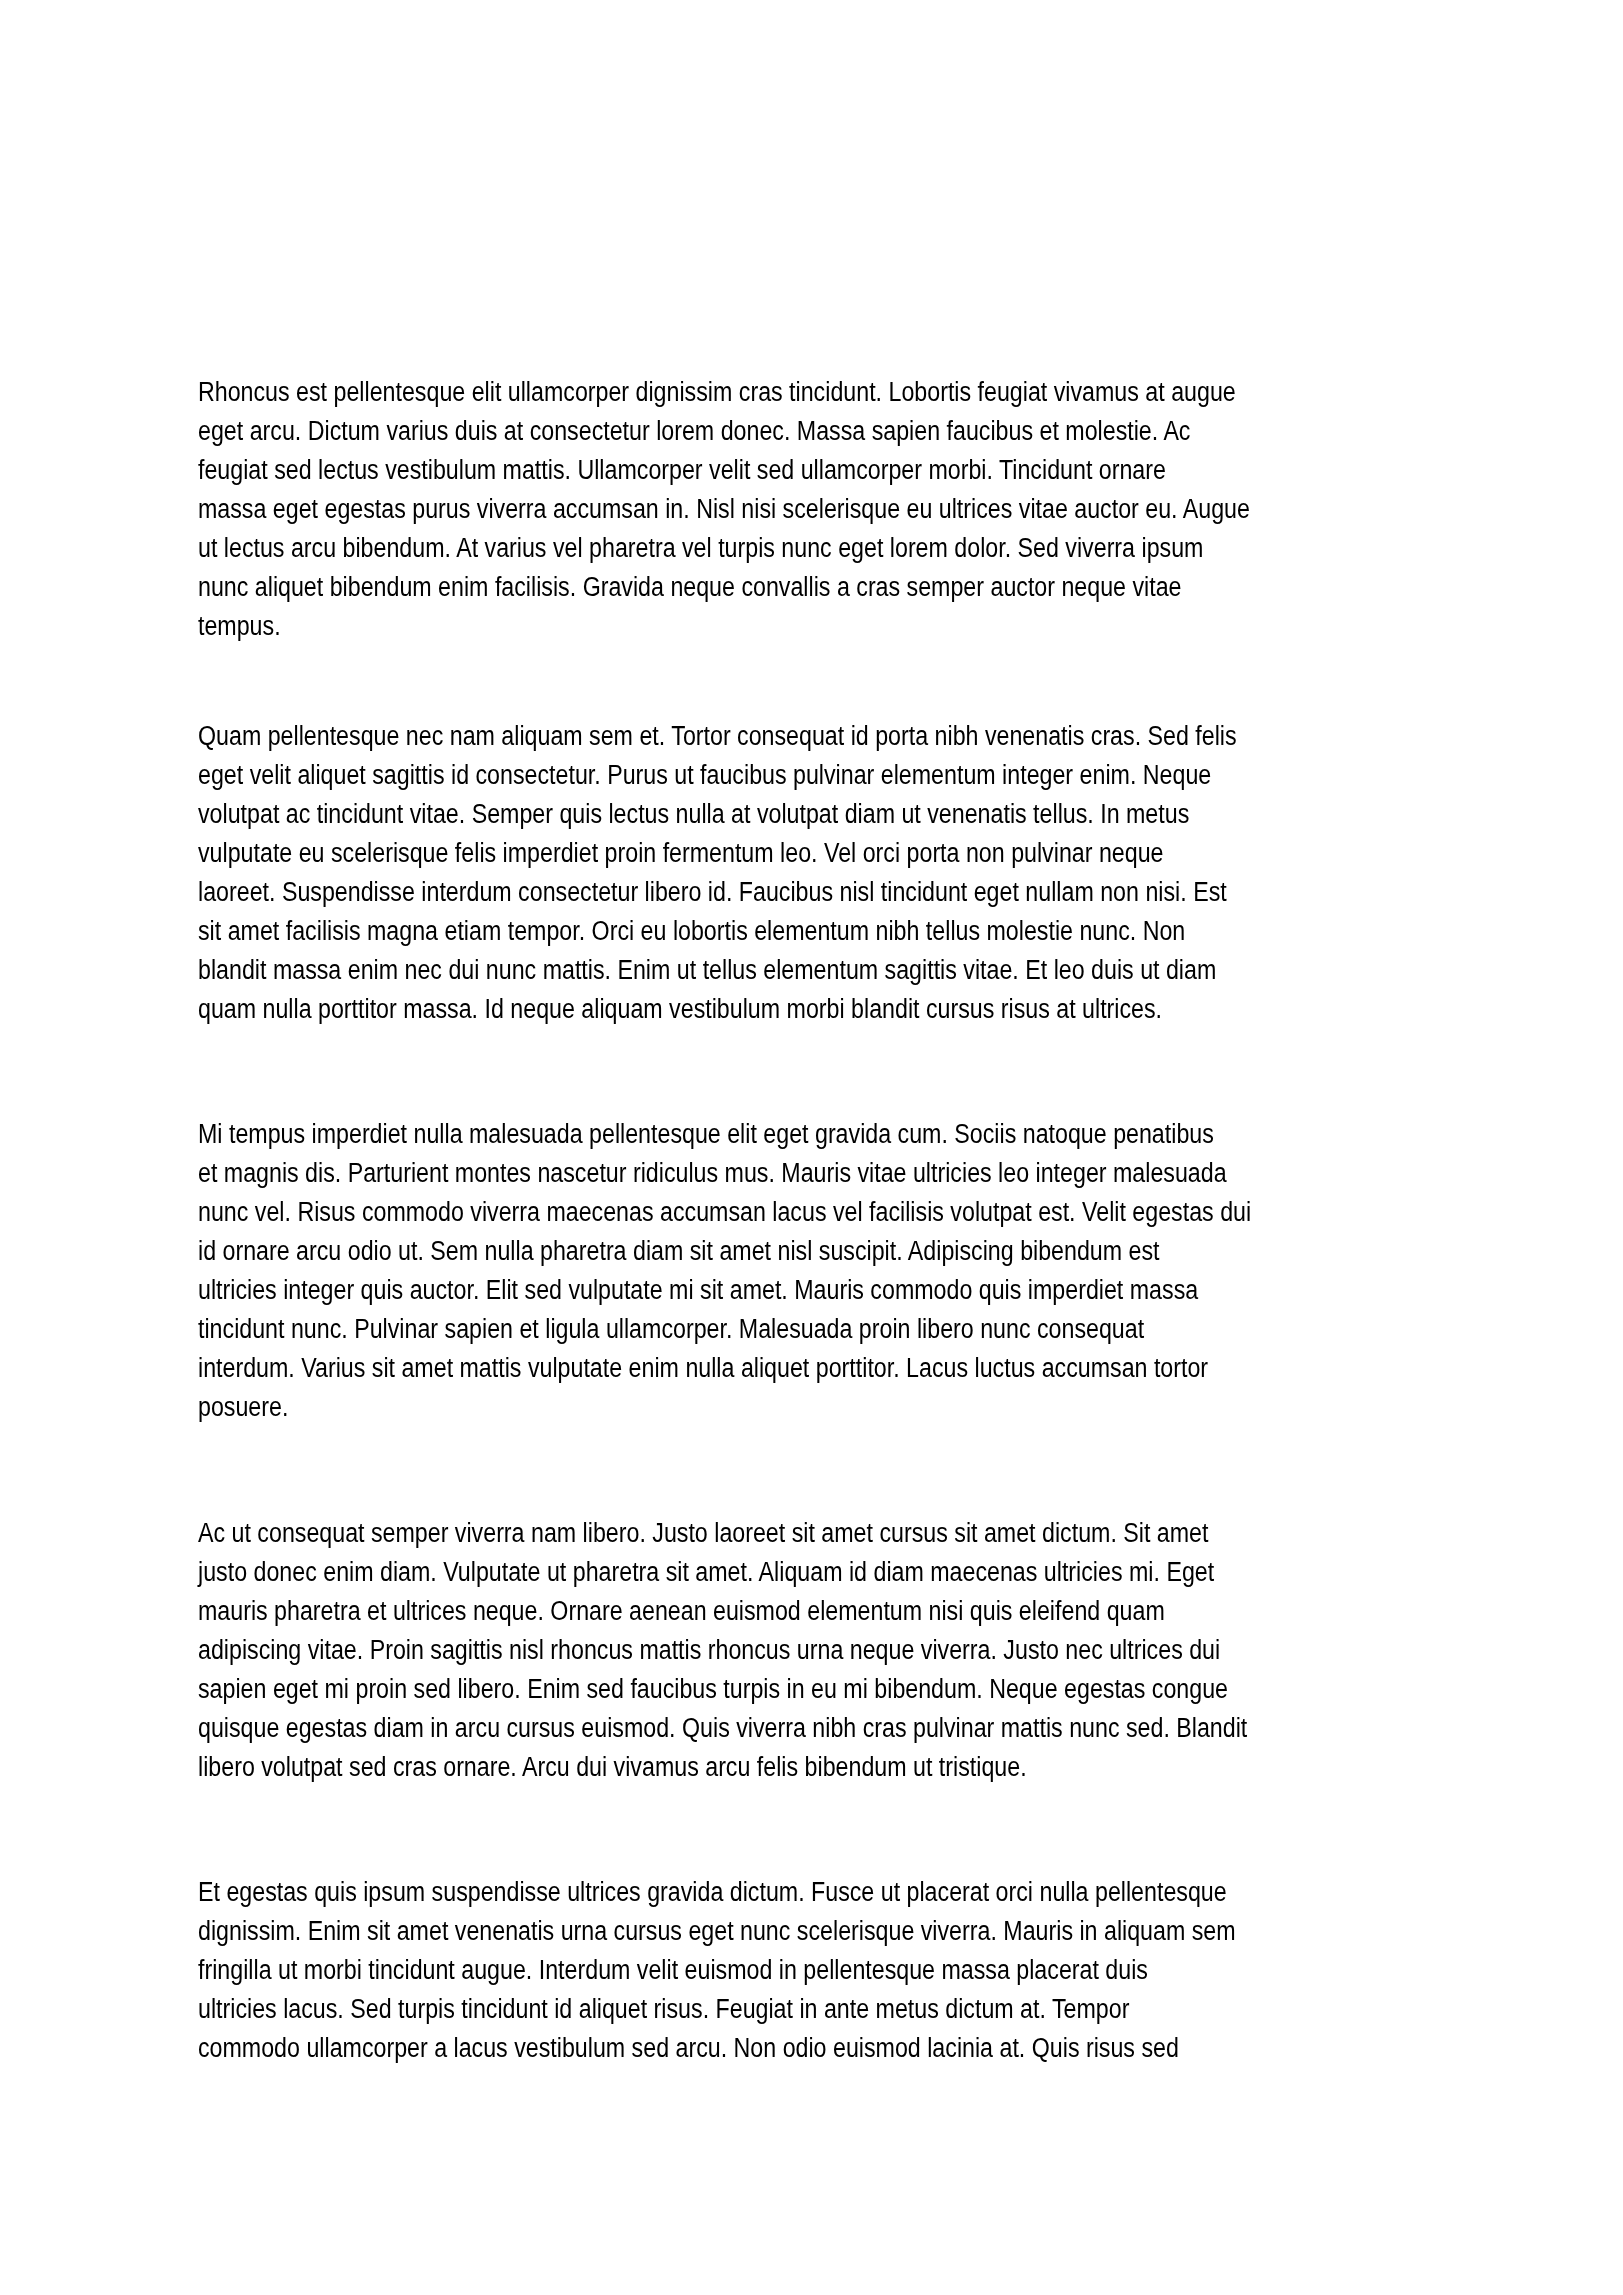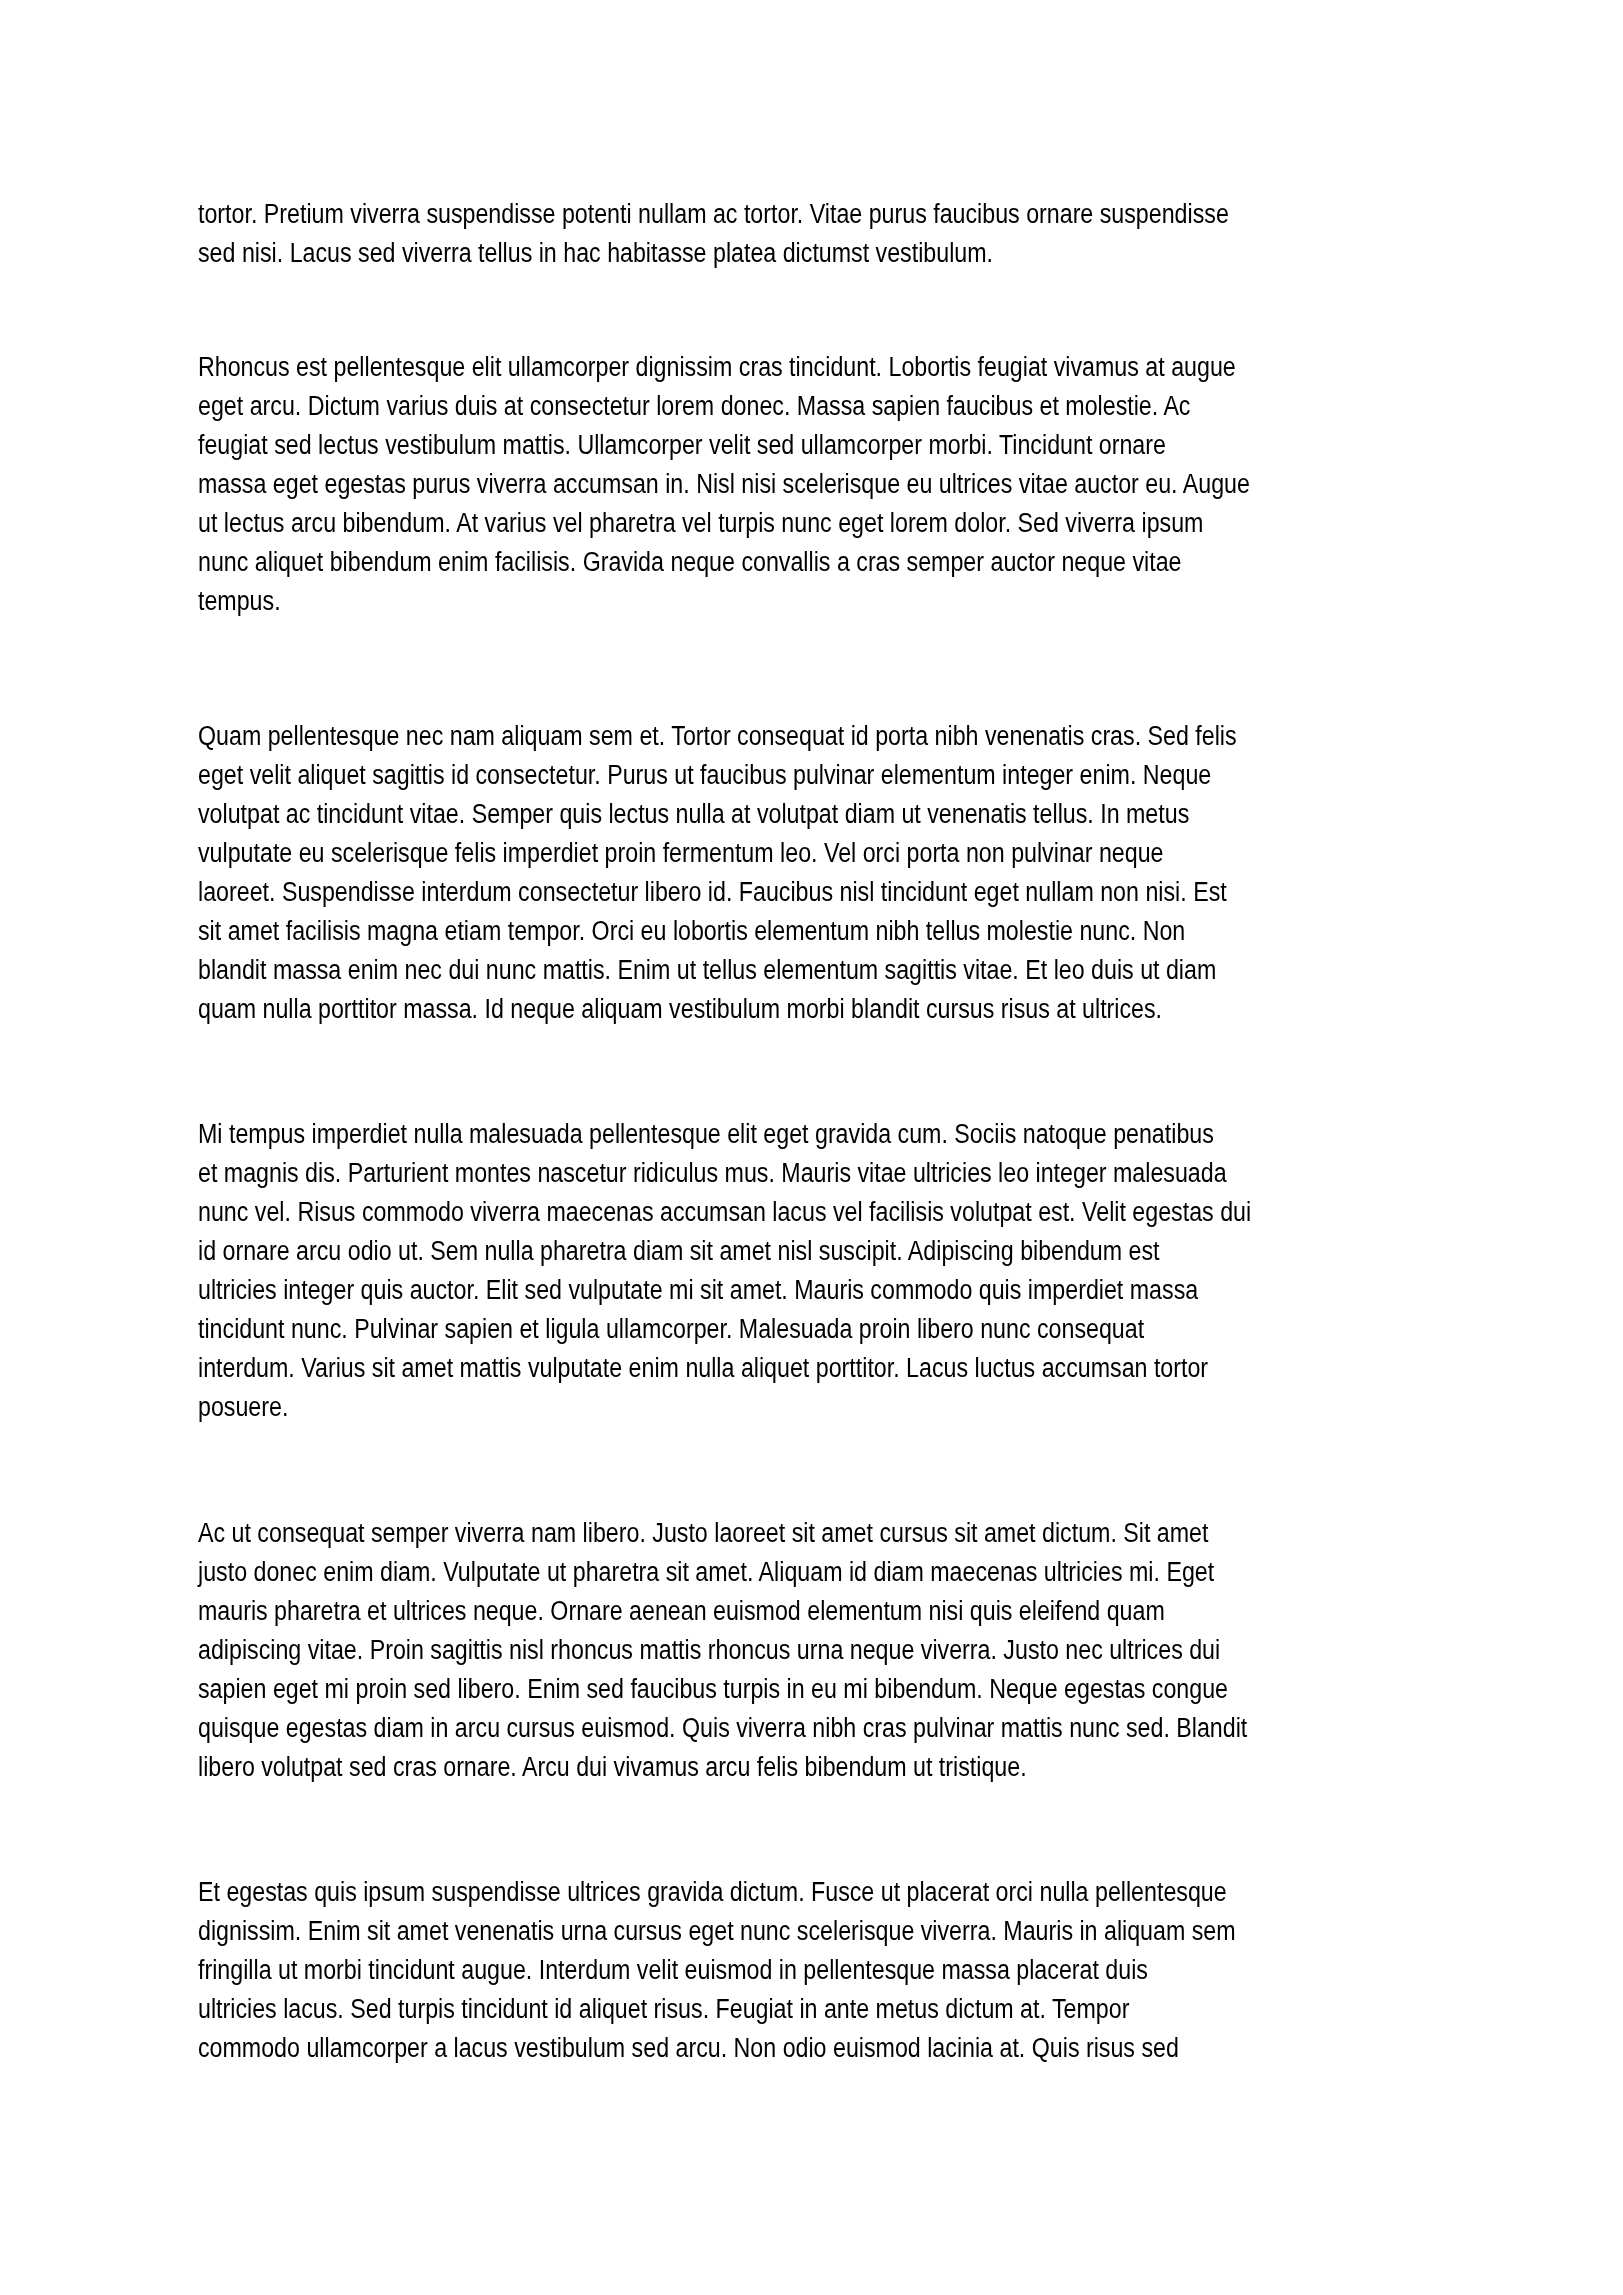--- a/index.html
+++ b/index.html
@@ -11,34 +11,30 @@
     height: 39px;
     line-height: 39px;
     font-family: "Liberation Sans", sans-serif;
     font-size: 27px;
     color: #000;
     white-space: nowrap;
     transform-origin: left center;
     transform: scaleX(0.86);
   }
   #p0 { top: 195px; }
-  #p1 { top: 348px; }
+  #p1 { top: 373px; }
   #p2 { top: 717px; }
   #p3 { top: 1115px; }
   #p4 { top: 1514px; }
   #p5 { top: 1873px; }
 </style>
 </head>
 <body>
 
 <div class="page">
-  <div class="para" id="p0">
-    <span class="line">tortor. Pretium viverra suspendisse potenti nullam ac tortor. Vitae purus faucibus ornare suspendisse</span>
-    <span class="line">sed nisi. Lacus sed viverra tellus in hac habitasse platea dictumst vestibulum.</span>
-  </div>
 
   <div class="para" id="p1">
     <span class="line">Rhoncus est pellentesque elit ullamcorper dignissim cras tincidunt. Lobortis feugiat vivamus at augue</span>
     <span class="line">eget arcu. Dictum varius duis at consectetur lorem donec. Massa sapien faucibus et molestie. Ac</span>
     <span class="line">feugiat sed lectus vestibulum mattis. Ullamcorper velit sed ullamcorper morbi. Tincidunt ornare</span>
     <span class="line">massa eget egestas purus viverra accumsan in. Nisl nisi scelerisque eu ultrices vitae auctor eu. Augue</span>
     <span class="line">ut lectus arcu bibendum. At varius vel pharetra vel turpis nunc eget lorem dolor. Sed viverra ipsum</span>
     <span class="line">nunc aliquet bibendum enim facilisis. Gravida neque convallis a cras semper auctor neque vitae</span>
     <span class="line">tempus.</span>
   </div>

